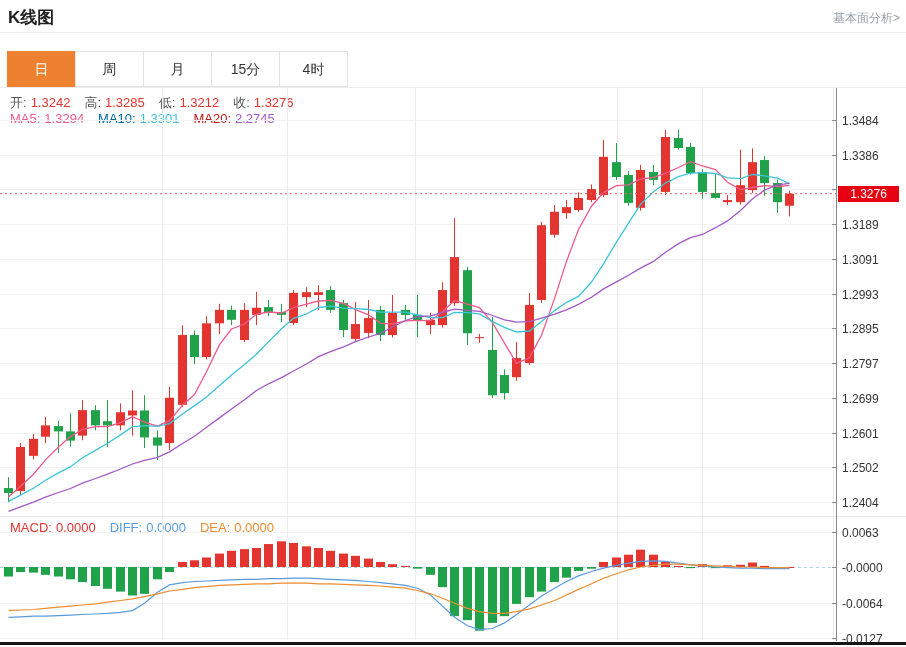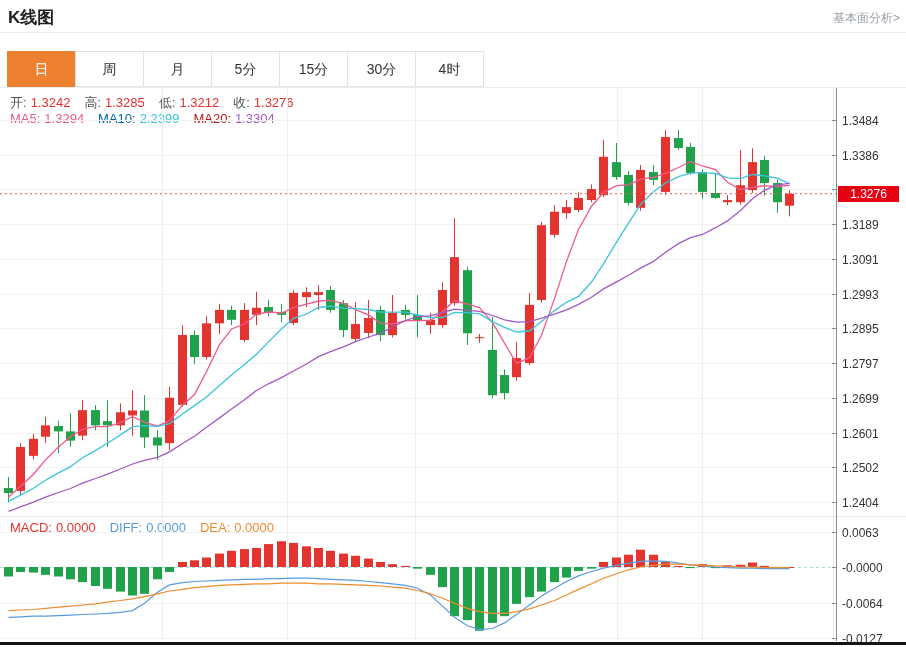--- a/index.html
+++ b/index.html
@@ -28,29 +28,27 @@
 <body>
 
 <div class="wrap">
   <div class="title">K线图</div>
   <div class="fund-link">基本面分析&gt;</div>
   <div class="divider"></div>
   <div class="tabs">
       <div class="tab active">日</div>
       <div class="tab">周</div>
       <div class="tab">月</div>
-      <div class="tab">5分</div>
       <div class="tab">15分</div>
-      <div class="tab">30分</div>
       <div class="tab">4时</div>
     </div>
   <div class="chart-top"></div>
 
   <div class="legend" id="ohlc-legend"><span style="color: rgb(85, 85, 85);">开:</span><span class="pair" style="color: rgb(227, 52, 47);">1.3242</span><span style="color: rgb(85, 85, 85);">高:</span><span class="pair" style="color: rgb(227, 52, 47);">1.3285</span><span style="color: rgb(85, 85, 85);">低:</span><span class="pair" style="color: rgb(227, 52, 47);">1.3212</span><span style="color: rgb(85, 85, 85);">收:</span><span class="pair" style="color: rgb(227, 52, 47);">1.3276</span></div>
-  <div class="legend" id="ma-legend"><span style="color: rgb(239, 90, 140);">MA5:</span><span class="pair" style="color: rgb(239, 90, 140); margin-top: 8px;">1.3294</span><span style="color: #0369a1;">MA10:</span><span class="pair" style="color: rgb(59, 196, 218);">2.2399</span><span style="color: #b91c1c;">MA20:</span><span class="pair" style="color: rgb(162, 89, 196);">1.3304</span></div>
+  <div class="legend" id="ma-legend"><span style="color: rgb(239, 90, 140);">MA5:</span><span class="pair" style="color: rgb(239, 90, 140); margin-top: 8px;">1.3294</span><span style="color: #0369a1;">MA10:</span><span class="pair" style="color: rgb(59, 196, 218);">1.3301</span><span style="color: #b91c1c;">MA20:</span><span class="pair" style="color: rgb(162, 89, 196);">2.2745</span></div>
   <div class="legend" id="macd-legend"><span style="color: rgb(227, 52, 47);">MACD:</span><span class="pair" style="color: rgb(227, 52, 47);">0.0000</span><span style="color: rgb(90, 155, 224);">DIFF:</span><span class="pair" style="color: rgb(90, 155, 224);">0.0000</span><span style="color: rgb(238, 140, 48);">DEA:</span><span class="pair" style="color: rgb(238, 140, 48);">0.0000</span></div>
 
   <svg id="chart" width="906" height="647">
       <line x1="0" y1="120.5" x2="836" y2="120.5" stroke="#f1f1f1" stroke-width="1"></line>
       <line x1="0" y1="155.5" x2="836" y2="155.5" stroke="#f1f1f1" stroke-width="1"></line>
       <line x1="0" y1="189.5" x2="836" y2="189.5" stroke="#f1f1f1" stroke-width="1"></line>
       <line x1="0" y1="224.5" x2="836" y2="224.5" stroke="#f1f1f1" stroke-width="1"></line>
       <line x1="0" y1="259.5" x2="836" y2="259.5" stroke="#f1f1f1" stroke-width="1"></line>
       <line x1="0" y1="294.5" x2="836" y2="294.5" stroke="#f1f1f1" stroke-width="1"></line>
       <line x1="0" y1="328.5" x2="836" y2="328.5" stroke="#f1f1f1" stroke-width="1"></line>

